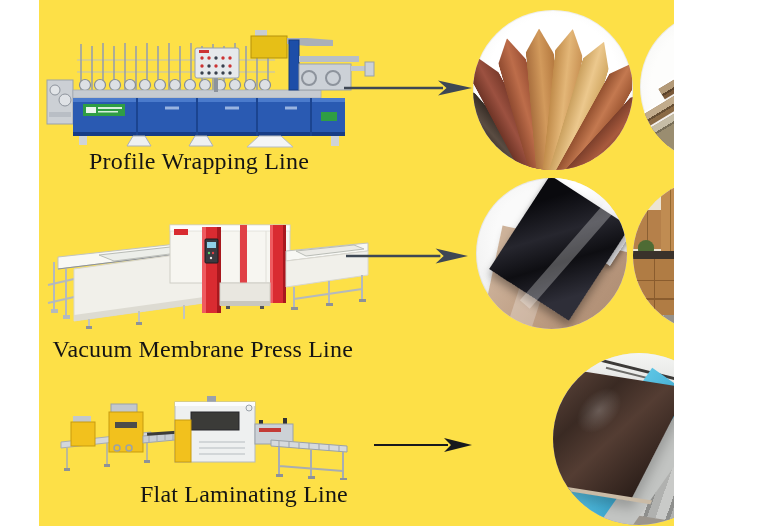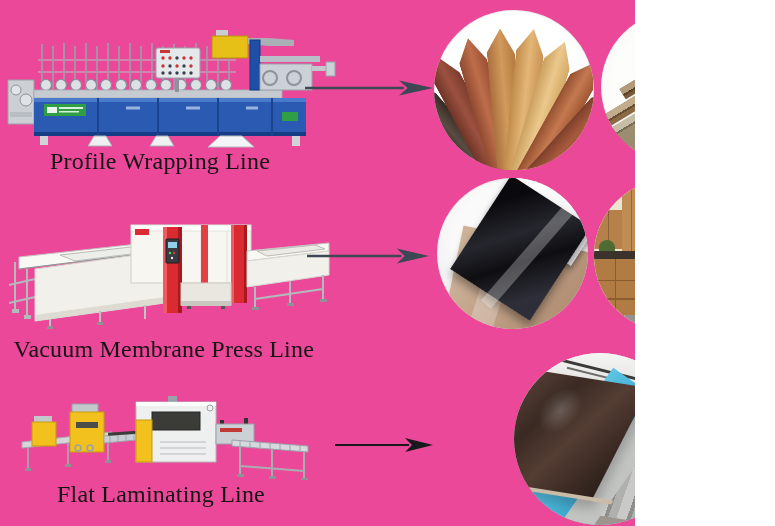--- a/index.html
+++ b/index.html
@@ -1,27 +1,27 @@
 <!DOCTYPE html>
 <html><head>
 <meta charset="utf-8">
 <style>
   html,body{margin:0;padding:0;background:#fff;}
   #canvas{
-    position:relative;width:635px;height:526px;background:#ec4899;
-    overflow:hidden;font-family:"Liberation Serif","DejaVu Serif",serif;
+    position:relative;width:635px;height:526px;background:#fde047;
+    overflow:hidden;font-family:"Liberation Serif","DejaVu Serif",serif;margin-left:39px;
   }
   
   .line-label{
     position:absolute;text-align:center;font-size:24px;line-height:1.15;
     color:#141414;letter-spacing:.2px;white-space:nowrap;
   }
   .label1{left:0;top:148px;width:320px;}
   .label2{left:0;top:336px;width:314px;text-align:right;}
-  .label3{left:0;top:481px;width:322px;}
+  .label3{left:0;top:481px;width:322px;padding-left:44px;}
   
   .arrow{position:absolute;display:block;}
   .arrow1{left:305px;top:79px;width:128px;height:18px;color:#3e4754;}
   .arrow2{left:307px;top:247px;width:122px;height:18px;color:#3e4754;}
   .arrow3{left:335px;top:437px;width:98px;height:16px;color:#17191d;}
   
   .machine{position:absolute;}
   .m1{left:6px;top:20px;width:332px;height:128px;}
   .m2{left:5px;top:207px;width:330px;height:125px;}
   .m3{left:20px;top:396px;width:292px;height:84px;}

